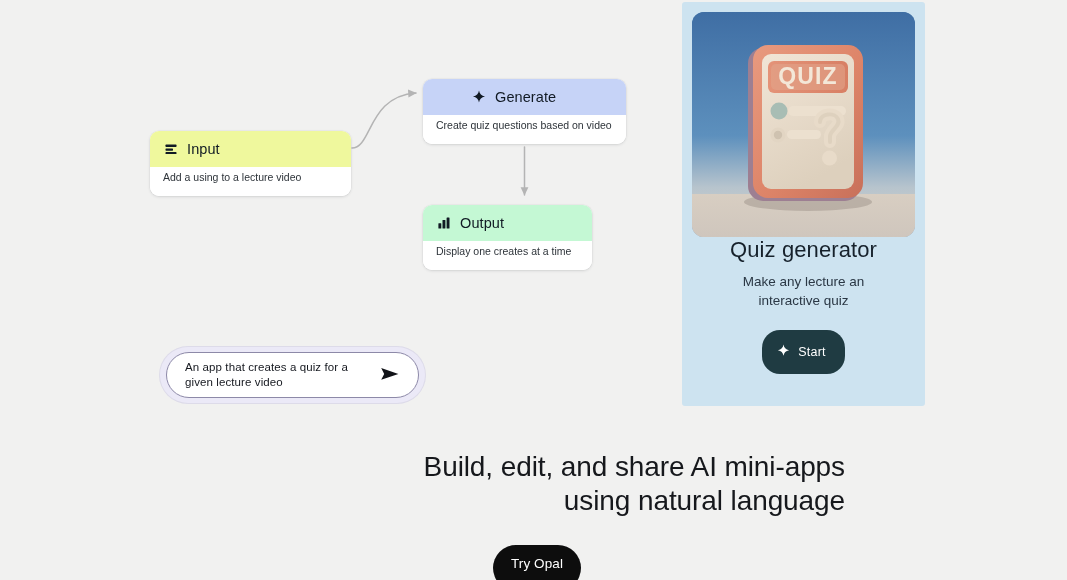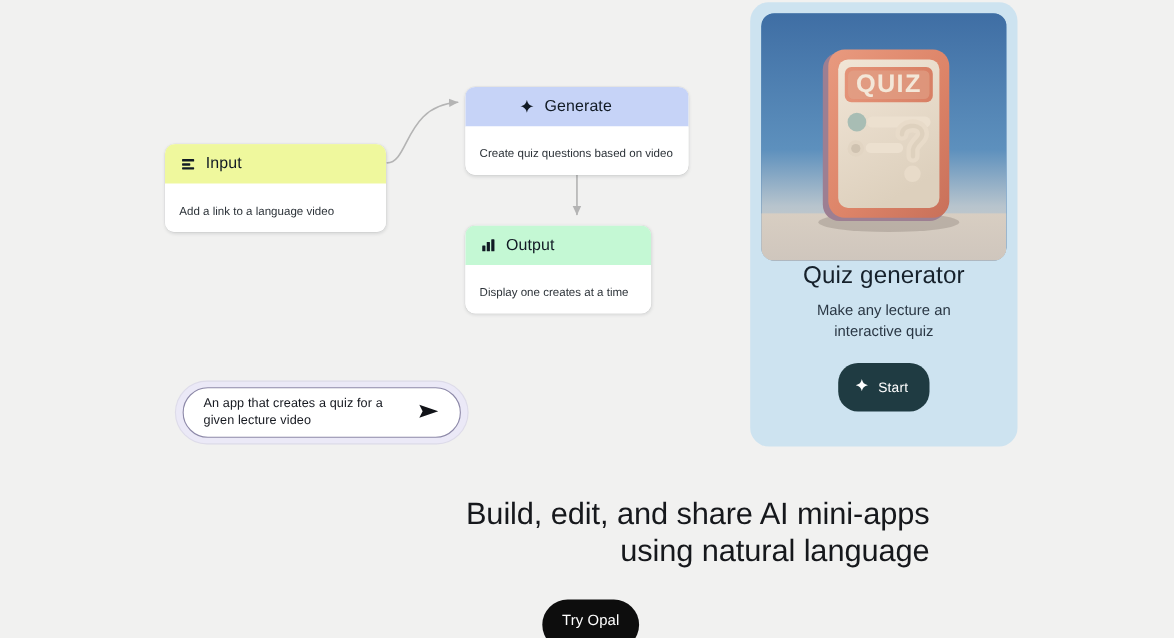--- a/index.html
+++ b/index.html
@@ -49,21 +49,21 @@
     align-items: center;
     gap: 9px;
     padding: 10px 14px 10px 13px;
     font-size: 14.5px;
     font-weight: 500;
     letter-spacing: 0.1px;
     color: #111a24;
   }
 
   .node-body {
-    padding: 18px 13px 12px 13px;
+    padding: 3px 13px 12px 13px;
     font-size: 10.5px;
     line-height: 1.35;
     color: #2d3339;
     background: #ffffff;
   }
 
   .node-icon {
     width: 15px;
     height: 15px;
     display: flex;
@@ -124,21 +124,21 @@
     cursor: pointer;
   }
 
   
   .app-card {
     position: absolute;
     left: 682px;
     top: 2px;
     width: 243px;
     height: 404px;
-    border-radius: 17px;
+    border-radius: 3px;
     background: #cde3f0;
     padding: 10px 10px 0 10px;
     display: flex;
     flex-direction: column;
     align-items: center;
   }
 
   .app-thumb {
     width: 223px;
     height: 225px;
@@ -244,21 +244,21 @@
     <div class="node-header" style="background:#eff89d;">
       <span class="node-icon">
         <svg width="14" height="14" viewBox="0 0 14 14">
           <rect x="1.5" y="2.6" width="11" height="2.3" rx="0.6" fill="#111a24"></rect>
           <rect x="1.5" y="6.4" width="7.5" height="2.3" rx="0.6" fill="#111a24"></rect>
           <rect x="1.5" y="10.1" width="11" height="2.0" rx="0.6" fill="#111a24"></rect>
         </svg>
       </span>
       <span>Input</span>
     </div>
-    <div class="node-body">Add a link to a language video</div>
+    <div class="node-body">Add a using to a lecture video</div>
   </div>
 
   <div class="node" id="node-generate">
     <div class="node-header" style="background:#c6d3f7;padding-left:48px;">
       <span class="node-icon">
         <svg width="14" height="14" viewBox="0 0 14 14">
           <path d="M7 0.6 C7.6 4.1 9.4 5.9 13 6.6 C9.4 7.3 7.6 9.1 7 12.6 C6.4 9.1 4.6 7.3 1 6.6 C4.6 5.9 6.4 4.1 7 0.6 Z" fill="#111a24"></path>
         </svg>
       </span>
       <span>Generate</span>

